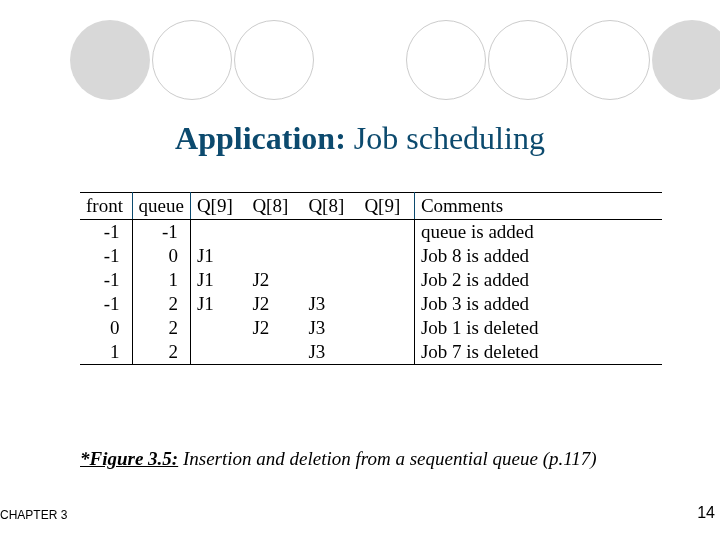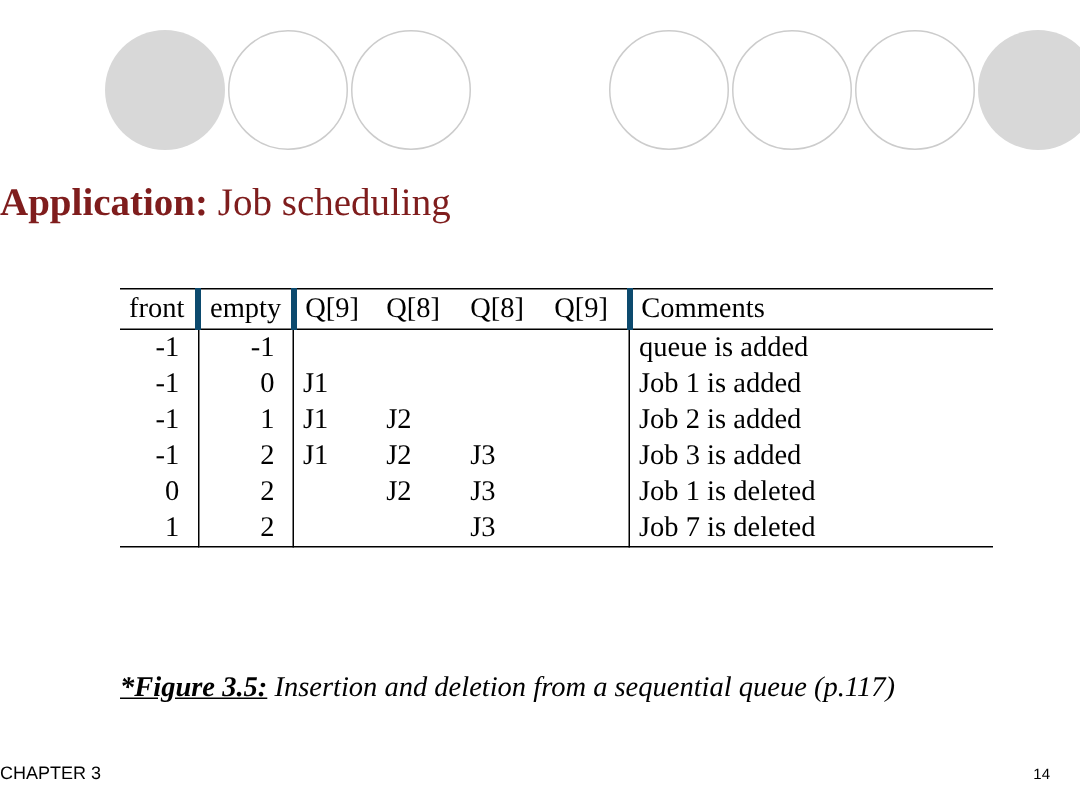--- a/index.html
+++ b/index.html
@@ -25,44 +25,44 @@
       border: 1.5px solid #ccc;
       background: #fff;
     }
     .circle.filled { background: #d8d8d8; border: none; }
     .gap-large { margin-left: 90px; }
     .title {
       position: absolute;
       top: 120px;
       left: 0;
       width: 100%;
-      text-align: left;
-      font-size: 26px;
-      color: #7f1d1d;
+      text-align: center;
+      font-size: 32px;
+      color: #0c4a6e;
     }
     .title .bold { font-weight: bold; }
     .table-wrap {
       position: absolute;
       top: 192px;
       left: 80px;
       width: 582px;
     }
     table {
       border-collapse: collapse;
       width: 100%;
       font-size: 19px;
       color: #000;
     }
     th {
       text-align: left;
       font-weight: normal;
       padding: 2px 6px;
       border-bottom: 1px solid #000;
     }
-    th.brd-r { border-right: 4px solid #0c4a6e; }
+    th.brd-r { border-right: 1px solid #0c4a6e; }
     thead tr { border-top: 1px solid #000; }
     td {
       padding: 1px 6px;
       vertical-align: top;
       height: 24px;
     }
     td.brd-r { border-right: 1px solid #000; }
     tbody tr:last-child td { border-bottom: 1px solid #000; }
     .col-front { width: 52px; }
     .col-rear  { width: 48px; }
@@ -82,23 +82,23 @@
       bottom: 18px;
       left: 0;
       width: 100%;
       text-align: left;
       font-family: Liberation Sans, sans-serif;
       font-size: 12px;
     }
     .footer-r {
       position: absolute;
       bottom: 18px;
-      right: 20px;
+      right: 5px;
       font-family: Arial, sans-serif;
-      font-size: 10px;
+      font-size: 16px;
     }
   </style>
 </head>
 <body>
 
 <div class="circles">
   <div class="circle filled"></div>
   <div class="circle"></div>
   <div class="circle"></div>
   <div class="circle gap-large"></div>
@@ -118,21 +118,21 @@
         <col class="col-rear">
       <col class="col-q">
         <col class="col-q">
         <col class="col-q">
         <col class="col-q">
       <col class="col-comm">
     </colgroup>
     <thead>
       <tr>
         <th class="brd-r">front</th>
-        <th class="brd-r">empty</th>
+        <th class="brd-r">queue</th>
         <th>Q[9]</th>
         <th>Q[8]</th>
         <th>Q[8]</th>
         <th class="brd-r">Q[9]</th>
         <th>Comments</th>
       </tr>
     </thead>
     <tbody id="tbody">
         <tr>
           <td class="brd-r num">-1</td>
@@ -143,21 +143,21 @@
           <td class="brd-r"></td>
           <td>queue is added</td>
         </tr>
         <tr>
           <td class="brd-r num">-1</td>
           <td class="brd-r num">0</td>
           <td>J1</td>
           <td></td>
           <td></td>
           <td class="brd-r"></td>
-          <td>Job 1 is added</td>
+          <td>Job 8 is added</td>
         </tr>
         <tr>
           <td class="brd-r num">-1</td>
           <td class="brd-r num">1</td>
           <td>J1</td>
           <td>J2</td>
           <td></td>
           <td class="brd-r"></td>
           <td>Job 2 is added</td>
         </tr>

